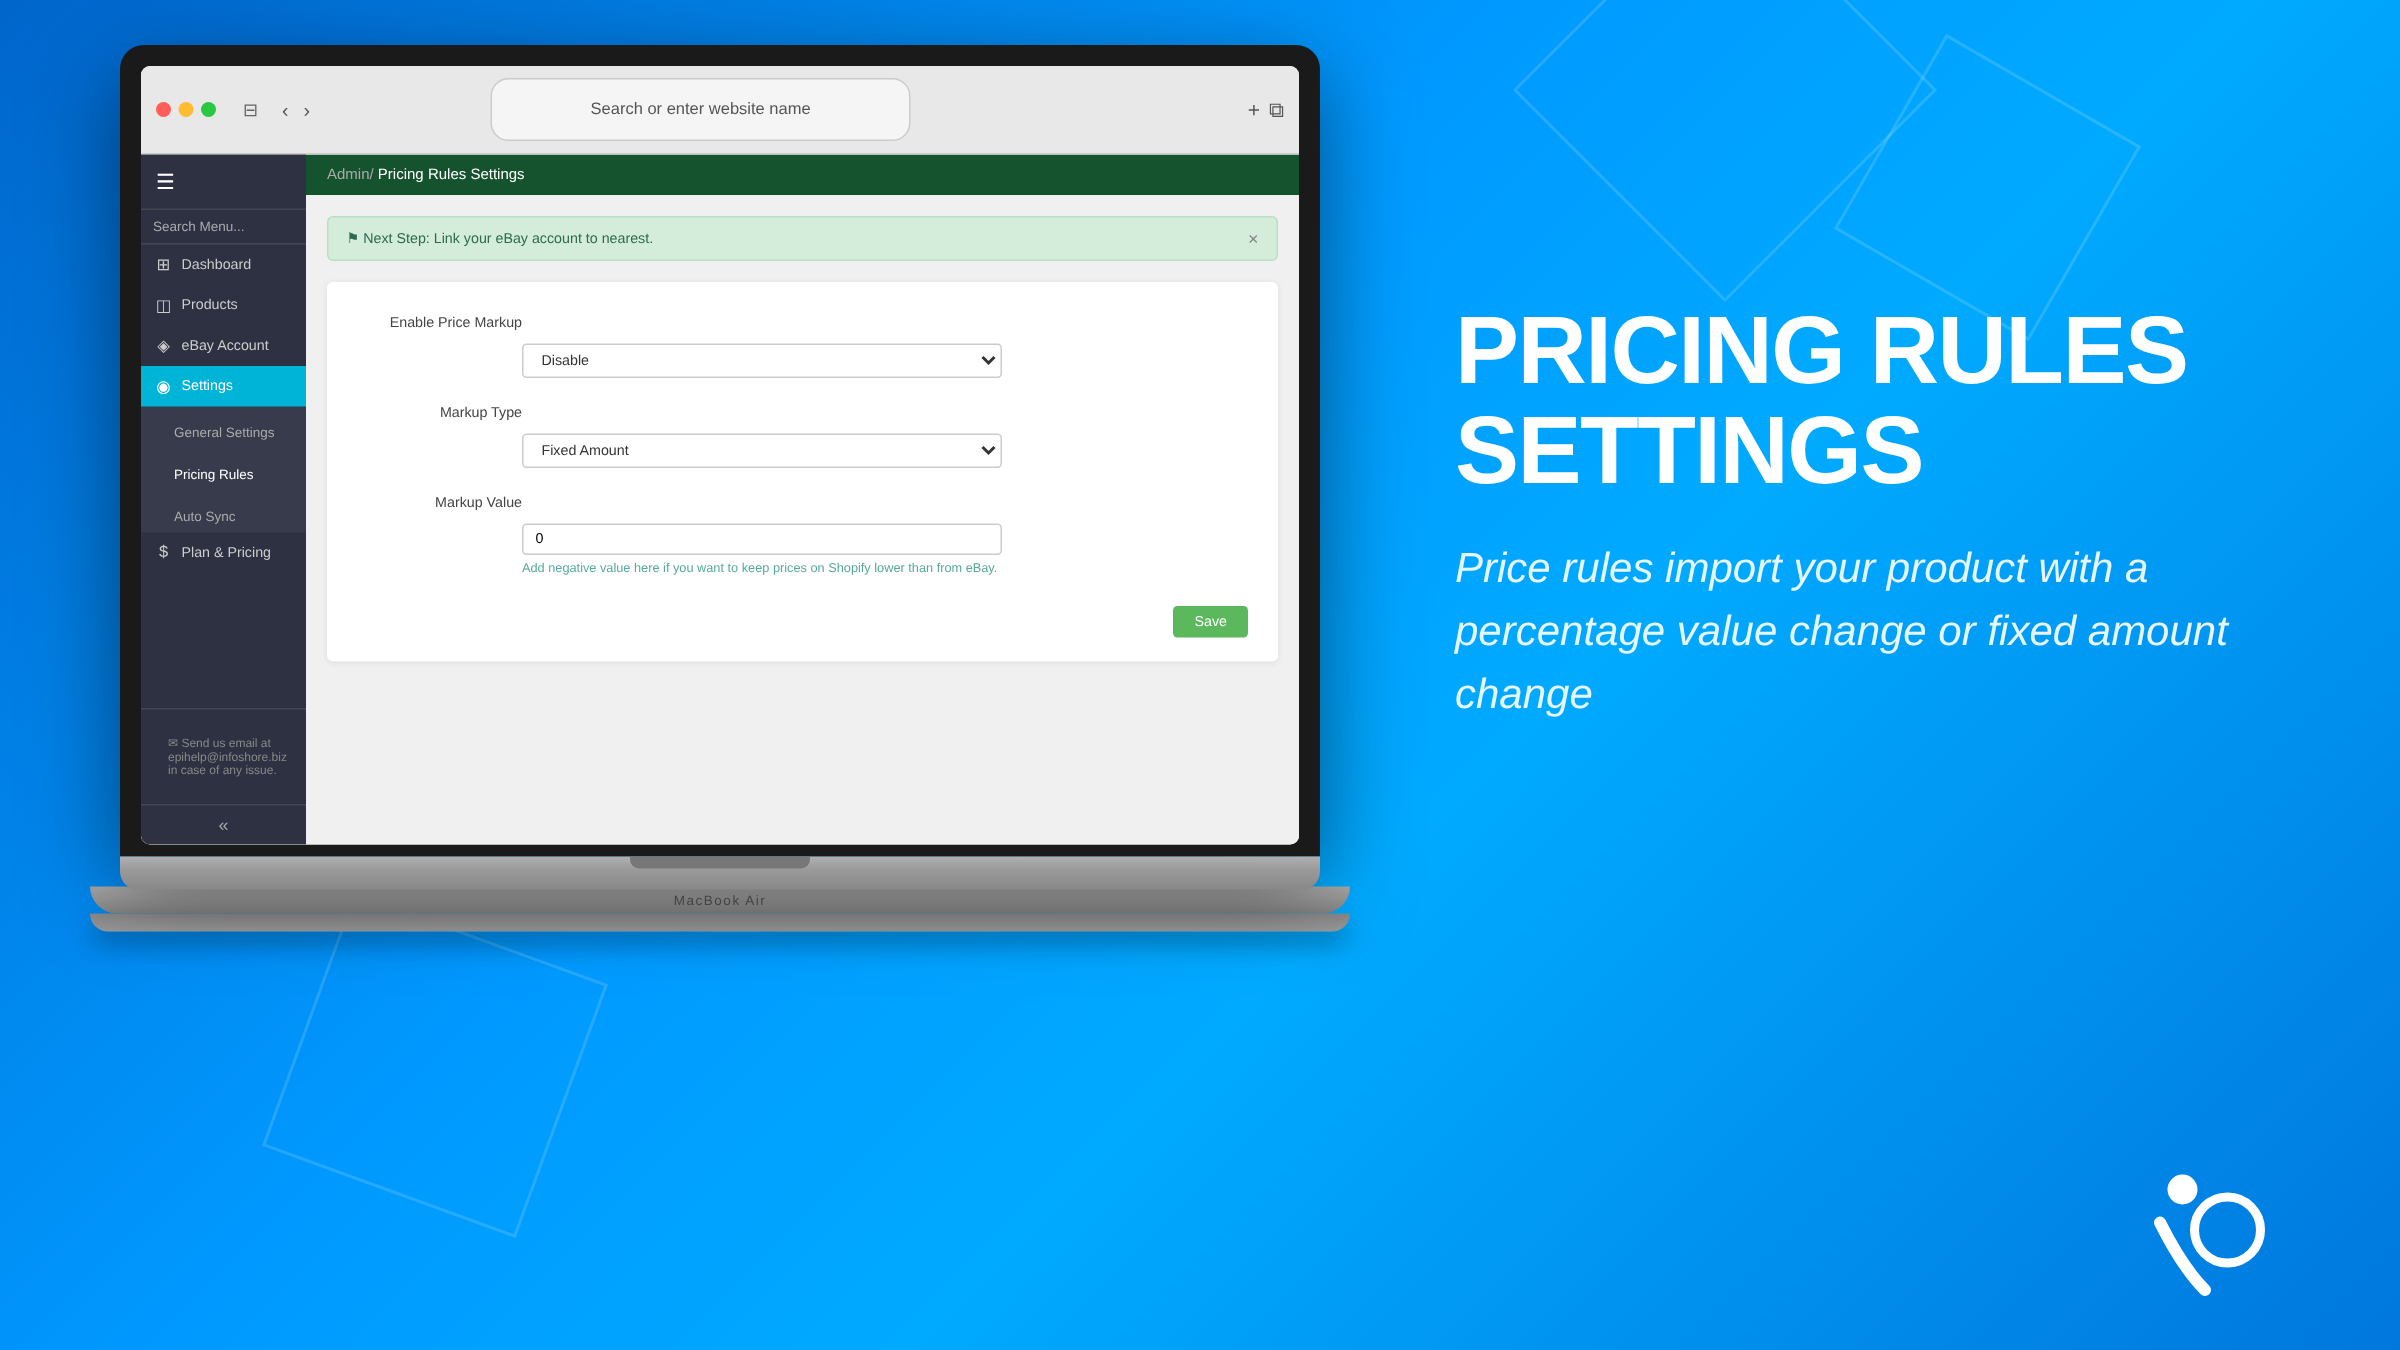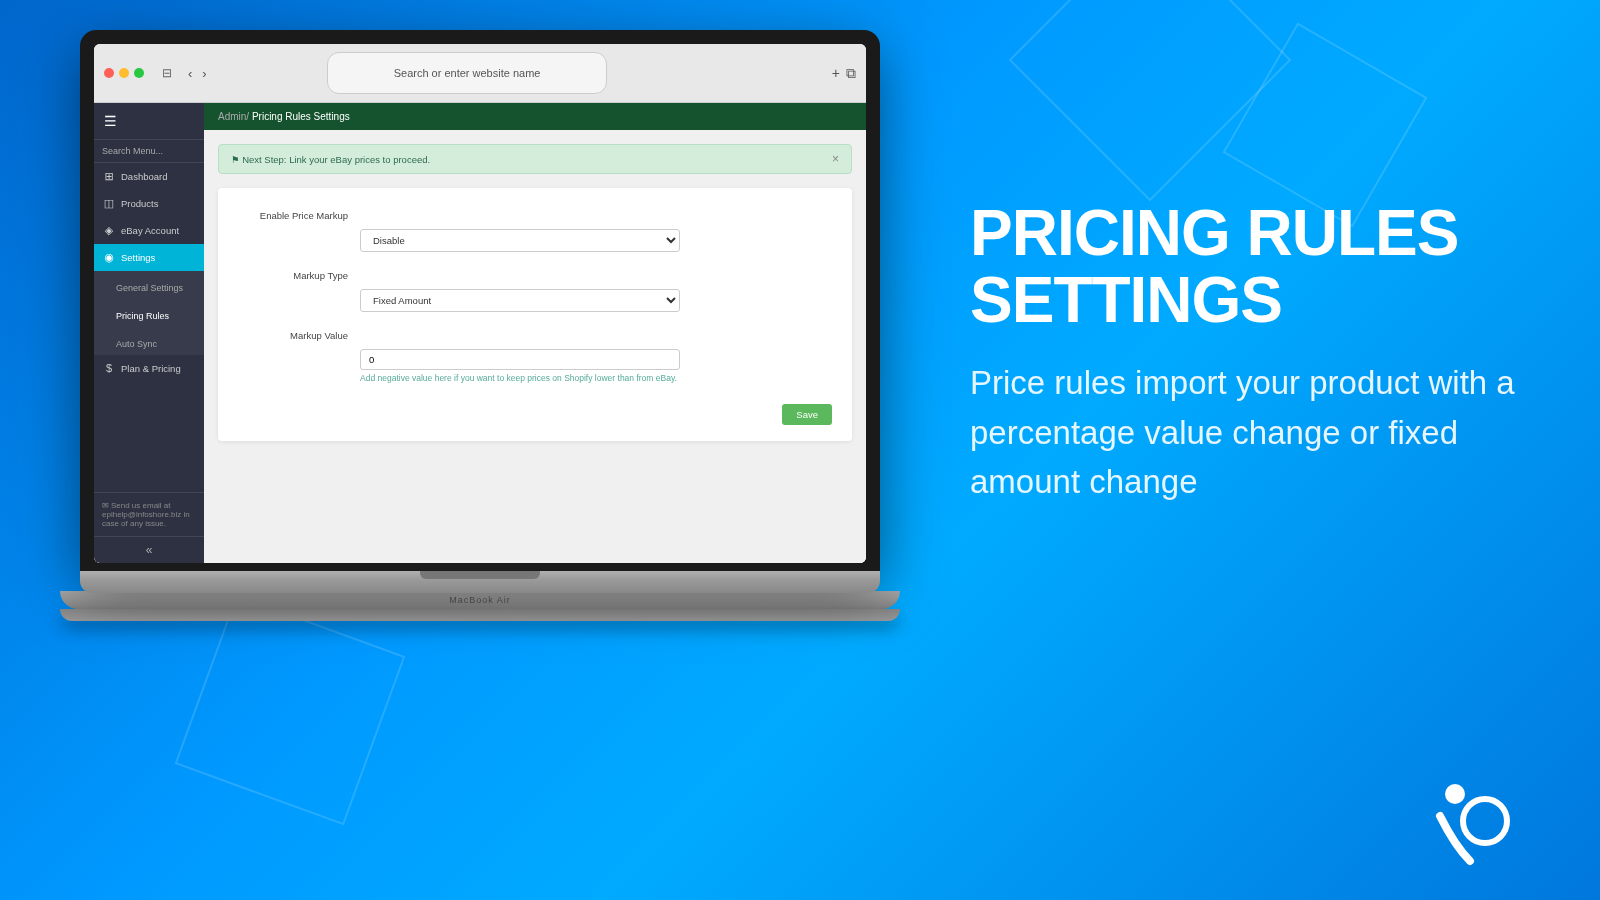--- a/index.html
+++ b/index.html
@@ -30,24 +30,25 @@
     }
     .right-title {
       font-size: 64px;
       font-weight: 900;
       color: white;
       line-height: 1.05;
       margin-bottom: 24px;
       letter-spacing: -1px;
     }
     .right-subtitle {
-      font-size: 33px;
+      font-size: 28px;
       color: rgba(255,255,255,0.9);
       line-height: 1.5;
       font-weight: 400;
+      font-style: italic;
     }
 
     
     .logo-area {
       position: absolute;
       bottom: 30px;
       right: 80px;
     }
     .logo-icon {
       width: 100px;
@@ -213,21 +214,21 @@
     .sidebar-sub-item {
       padding: 12px 8px 6px 22px;
       font-size: 9px;
       color: #aaa;
       cursor: pointer;
     }
     .sidebar-sub-item.active-sub { color: white; }
 
     .sidebar-footer {
       margin-top: auto;
-      padding: 8px;
+      padding: 18px;
       font-size: 8px;
       color: #888;
       border-top: 1px solid rgba(255,255,255,0.1);
     }
 
     .collapse-btn {
       text-align: center;
       padding: 6px;
       cursor: pointer;
       font-size: 12px;
@@ -287,21 +288,21 @@
       background: white;
       border-radius: 4px;
       padding: 16px 20px;
       box-shadow: 0 1px 4px rgba(0,0,0,0.08);
     }
 
     .form-row {
       display: flex;
       align-items: flex-start;
       margin-bottom: 12px;
-      gap: 12px;
+      gap: 0;
     }
 
     .form-label {
       width: 110px;
       font-size: 9.5px;
       color: #444;
       padding-top: 6px;
       text-align: right;
       flex-shrink: 0;
     }
@@ -532,21 +533,21 @@
             <div class="top-bar">
               <div class="breadcrumb">
                 <span class="breadcrumb-admin">Admin/</span>
                 <span class="breadcrumb-current"> Pricing Rules Settings</span>
               </div>
             </div>
 
             <div class="content-area">
 
               <div class="alert-banner">
-                <span>⚑ Next Step: Link your eBay prices to proceed.</span>
+                <span>⚑ Next Step: Link your eBay account to nearest.</span>
                 <span class="alert-close">×</span>
               </div>
 
               <div class="form-card">
 
                 <div class="form-row">
                   <div class="form-label">Enable Price Markup</div>
                   <div class="form-control">
                     <select class="form-select">
                       <option>Disable</option>

